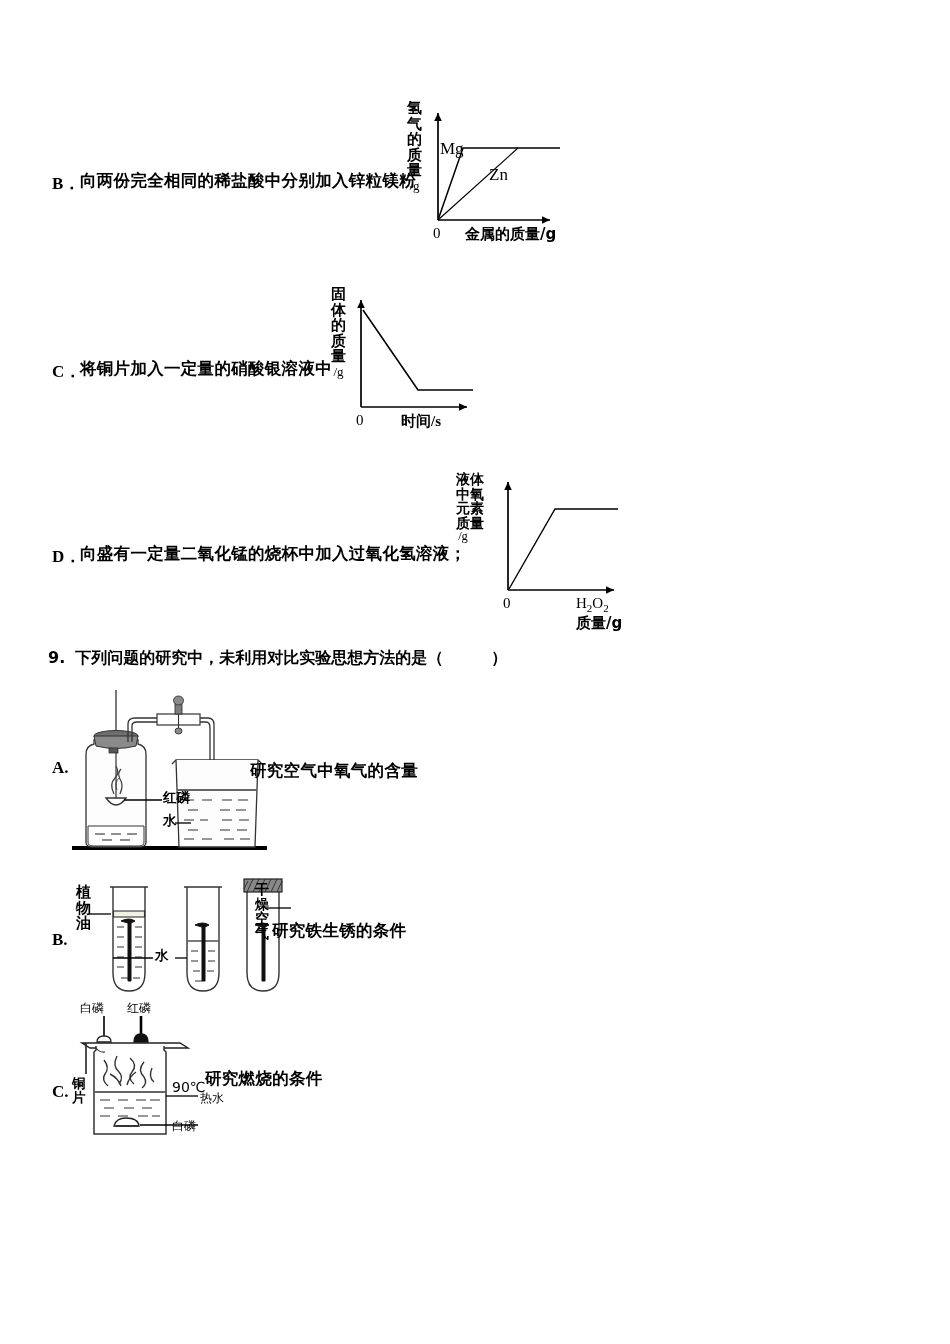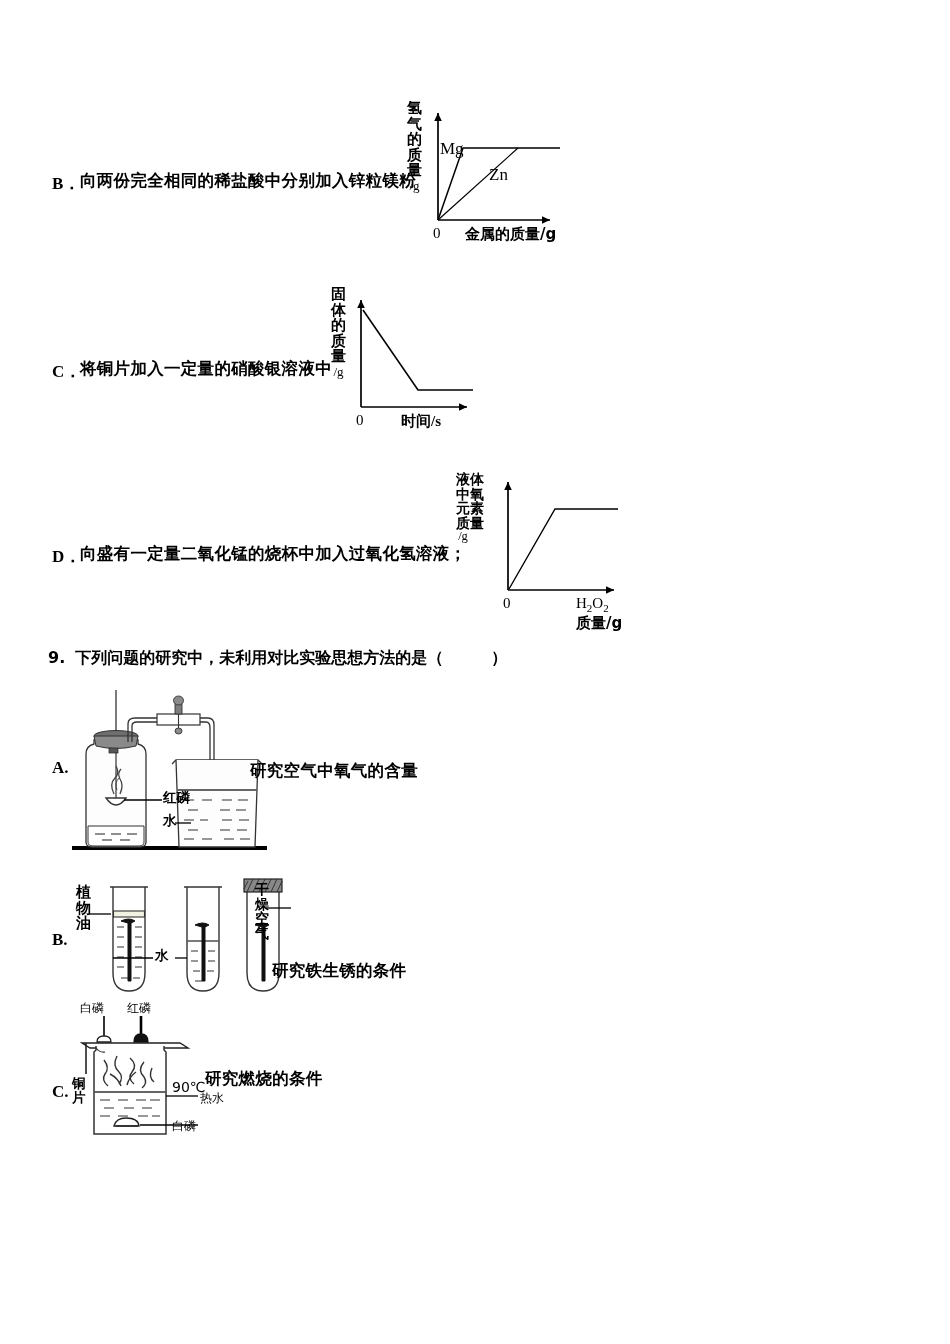--- a/index.html
+++ b/index.html
@@ -359,21 +359,21 @@
 
   <div class="abs small-cn" style="left:155px; top:947px;">水</div>
 
   <div class="abs vstack" style="left:255px; top:882px; font-size:14px;">
     <span>干</span>
       <span>燥</span>
       <span>空</span>
       <span>气</span>
   </div>
 
-  <div class="abs cn" style="left:272px; top:920px;margin-top:40px;">研究铁生锈的条件</div>
+  <div class="abs cn" style="left:272px; top:920px;">研究铁生锈的条件</div>
 
   <div class="abs" style="left:52px; top:1082px;">
     <span class="opt-letter">C.</span>
   </div>
 
   <div class="abs tiny-cn" style="left:80px; top:1000px;">白磷</div>
   <div class="abs tiny-cn" style="left:127px; top:1000px;">红磷</div>
 
   <div class="abs vstack" style="left:72px; top:1076px; font-size:13.5px;">
     <span>铜</span>

